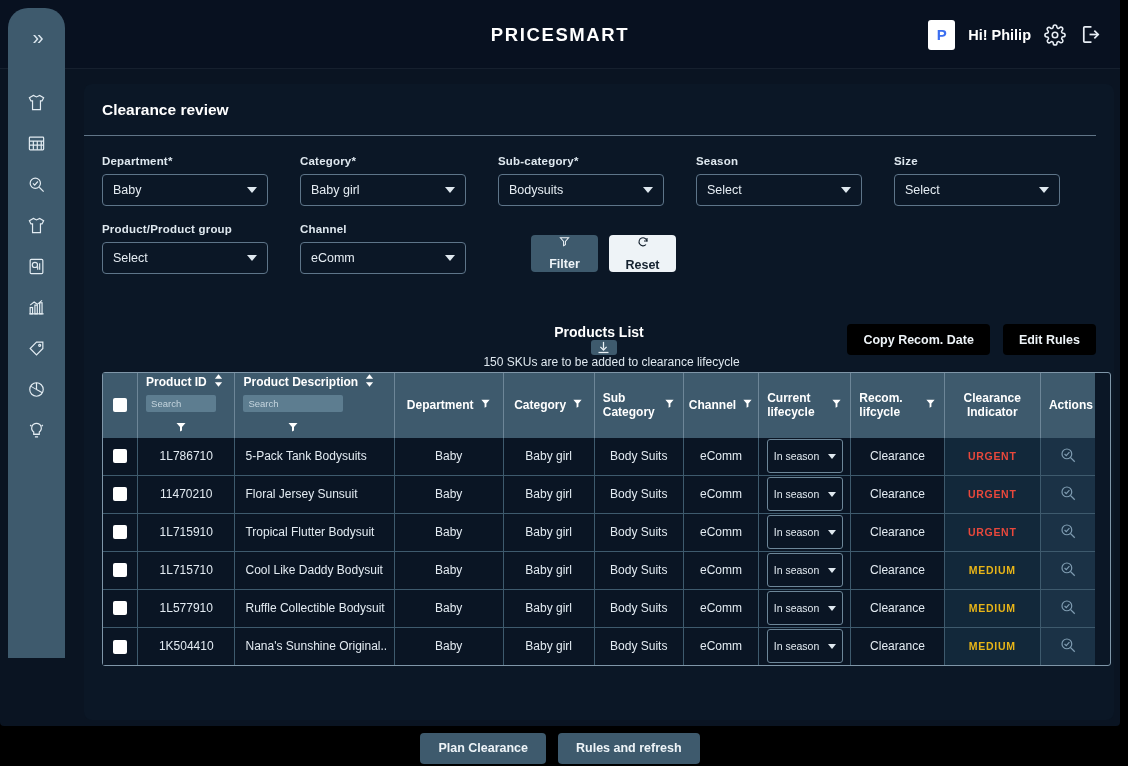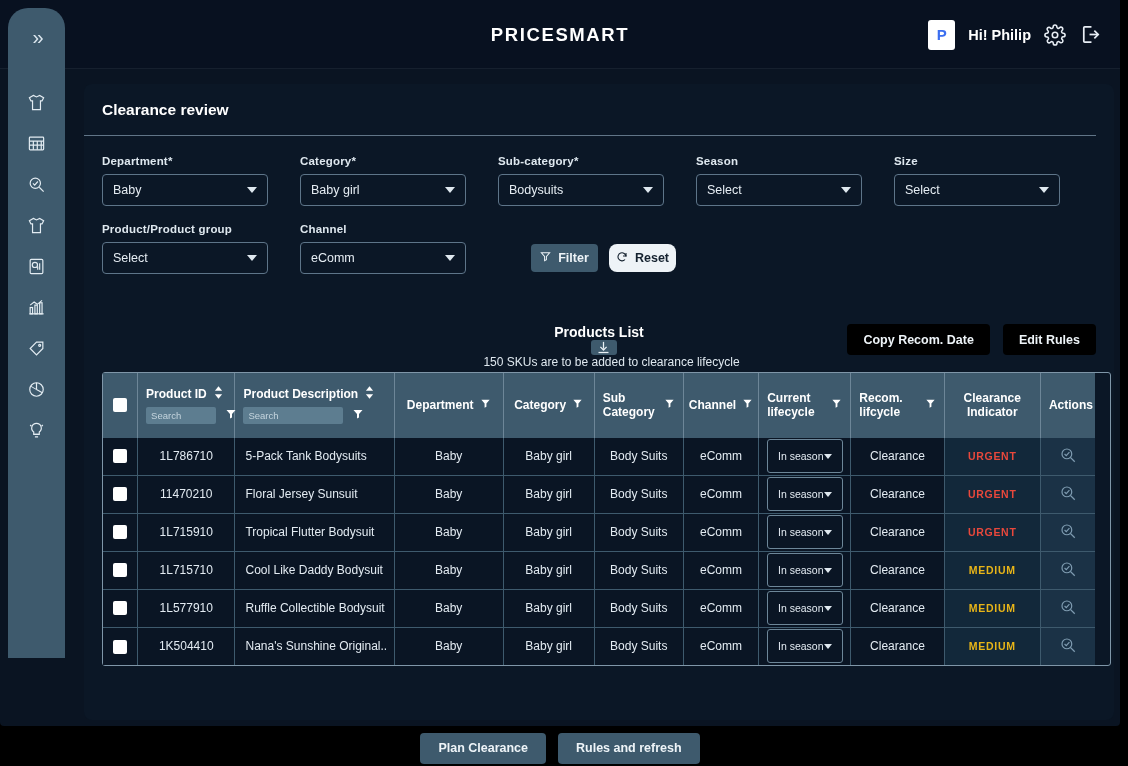--- a/index.html
+++ b/index.html
@@ -82,26 +82,26 @@
     display: flex; align-items: center; padding: 0 10px;
     color: #e6edf3; font-size: 12.5px;
   }
   .caret {
     position: absolute; right: 10px; top: 50%; transform: translateY(-50%);
     width: 0; height: 0; border-left: 5px solid transparent;
     border-right: 5px solid transparent; border-top: 6px solid #dfe8ef;
   }
   .filter-row2 { display: flex; margin-top: 17px; align-items: flex-end; }
   .btn {
-    height: 28px; border-radius: 4px; display: inline-flex; align-items: center;
+    height: 37px; border-radius: 4px; display: inline-flex; align-items: center;
     justify-content: center; gap: 7px; font-size: 12.5px; cursor: pointer;
-    padding: 0 14px; font-weight: bold;
+    padding: 0 14px; font-weight: bold; flex-direction: column;
   }
   .btn-filter { background: #3e5a6d; color: #eef4f8; width: 67px; }
-  .btn-reset { background: #eef3f7; color: #14212f; width: 67px; border-radius: 8px; }
+  .btn-reset { background: #eef3f7; color: #14212f; width: 67px; }
 
   
   .list-bar {
     display: flex; align-items: center; padding: 0 18px; margin-top: 50px;
     position: relative; height: 34px; flex-direction: column;
   }
   .list-title { color: #ffffff; font-size: 14px; font-weight: bold; }
   .dl-btn {
     width: 26px; height: 28px; background: #3e5a6d; border-radius: 3px;
     margin-left: 9px; display: flex; align-items: center; justify-content: center;
@@ -120,38 +120,38 @@
   table { border-collapse: collapse; width: 992px; table-layout: fixed; }
   thead th {
     background: #3e5a6d; color: #ffffff; font-size: 12px; font-weight: bold;
     border-right: 1px solid #6d8698; vertical-align: middle;
     height: 64px; padding: 0 8px; text-align: center;
   }
   thead th:last-child { border-right: none; }
   .th-flex { display: flex; align-items: center; justify-content: center; gap: 6px; }
   .th-left { display: flex; align-items: flex-start; flex-direction: column; gap: 5px; }
   .th-row1 { display: flex; align-items: center; gap: 7px; }
-  .th-row2 { display: flex; align-items: center; gap: 9px; }
+  .th-row2 { display: flex; align-items: center; gap: 9px; flex-direction: column; }
   .search-input {
     width: 70px; height: 17px; background: #5d7d90; border: none; border-radius: 2px;
     color: #cfdde6; font-size: 9.5px; padding: 0 5px;
     font-family: "Liberation Sans", sans-serif;
   }
   .search-input::placeholder { color: #c5d5de; }
   .search-input-wide { width: 100px; }
   tbody td {
     background: #0a1524; color: #e3ebf2; font-size: 12px; height: 38px;
     text-align: center; border-right: 1px solid #3e5a6d; border-top: 1px solid #3e5a6d;
     padding: 0 6px; overflow: hidden; white-space: nowrap;
   }
   tbody td:last-child { border-right: none; }
   .td-desc { text-align: left; padding-left: 10px; }
   .td-id { text-align: center; }
   .lifecycle-sel {
-    display: inline-flex; align-items: center; justify-content: center;
+    display: inline-flex; align-items: center; justify-content: space-between;
     width: 76px; height: 22px; border: 1px solid #6d8698; border-radius: 3px;
     padding: 16px 6px; font-size: 10.5px; color: #e3ebf2; background: #0a1524;
   }
   .mini-caret {
     width: 0; height: 0; border-left: 4px solid transparent;
     border-right: 4px solid transparent; border-top: 5px solid #dfe8ef;
   }
   .td-indicator { background: #12283a; }
   .badge { font-size: 10.5px; font-weight: bold; letter-spacing: .7px; }
   .td-actions { background: #1b3246; }

